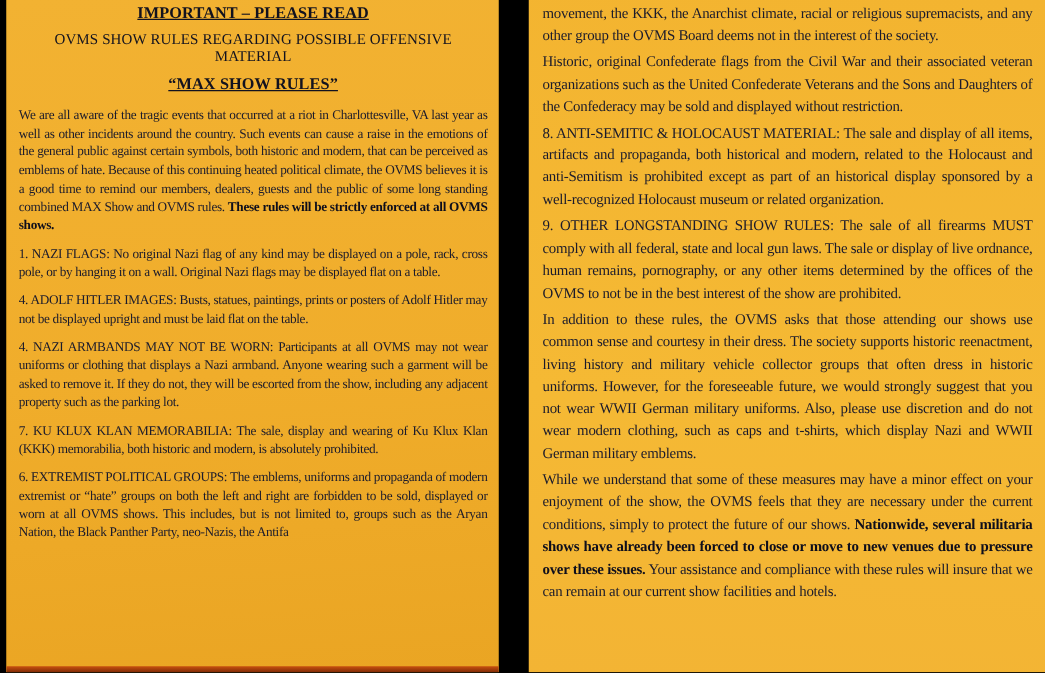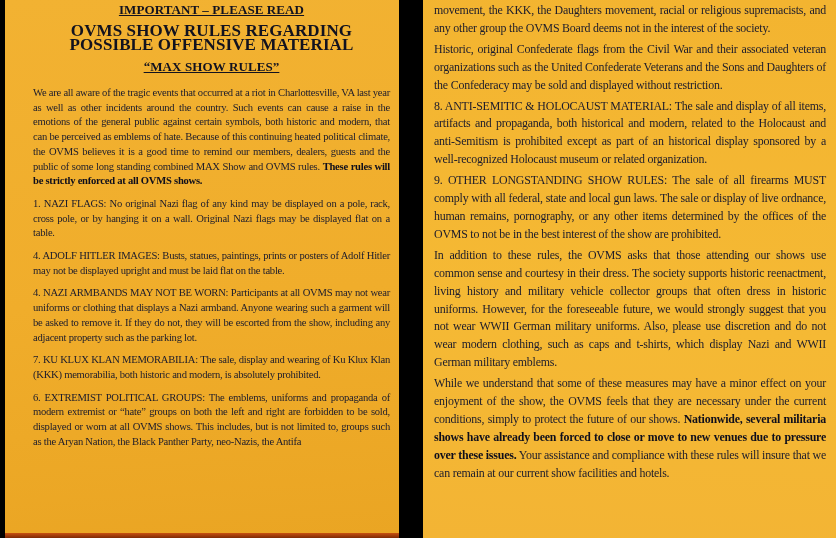--- a/index.html
+++ b/index.html
@@ -16,21 +16,21 @@
     position: absolute;
     top: 0;
     height: 538px;
     overflow: hidden;
     color: #1b1b2c;
   }
   .page-left {
     left: 5px;
     width: 394px;
     background: linear-gradient(176deg, #f2b232 0%, #f0ad2b 55%, #eaa523 100%);
-    padding: 3px 9px 0 28px;
+    padding: 3px 9px 0 10px;
     font-size: 10.6px;
     line-height: 14.7px;
     letter-spacing: -0.25px;
   }
   .page-right {
     left: 423px;
     width: 413px;
     background: linear-gradient(184deg, #f3b430 0%, #f5b934 60%, #f3b434 100%);
     padding: 2px 10px 0 11px;
     font-size: 11.9px;
@@ -42,23 +42,23 @@
     font-size: 13px;
     line-height: 14px;
     font-weight: bold;
     text-decoration: underline;
     color: #12121f;
     margin: 0 0 7px 0;
     letter-spacing: 0.1px;
   }
   .doc-heading {
     text-align: center;
-    font-size: 17px;
+    font-size: 12px;
     line-height: 14px;
-    font-weight: bold;
+    font-weight: normal;
     color: #12121f;
     margin: 0 0 7px 0;
     letter-spacing: 0.1px;
   }
   .doc-subheading {
     text-align: center;
     font-size: 13px;
     line-height: 15px;
     font-weight: bold;
     text-decoration: underline;
@@ -91,21 +91,21 @@
     <p>1. NAZI FLAGS: No original Nazi flag of any kind may be displayed on a pole, rack, cross pole, or by hanging it on a wall.  Original Nazi flags may be displayed flat on a table.</p>
     <p>4. ADOLF HITLER IMAGES:  Busts, statues, paintings, prints or posters of Adolf Hitler may not be displayed upright and must be laid flat on the table.</p>
     <p>4. NAZI ARMBANDS MAY NOT BE WORN:  Participants at all OVMS may not wear uniforms or clothing that displays a Nazi armband.  Anyone wearing such a garment will be asked to remove it.  If they do not, they will be escorted from the show, including any adjacent property such as the parking lot.</p>
     <p>7. KU KLUX KLAN MEMORABILIA:  The sale, display and wearing of Ku Klux Klan (KKK) memorabilia, both historic and modern, is absolutely prohibited.</p>
     <p>6. EXTREMIST POLITICAL GROUPS:  The emblems, uniforms and propaganda of modern extremist or “hate” groups on both the left and right are forbidden to be sold, displayed or worn at all OVMS shows.  This includes, but is not limited to, groups such as the Aryan Nation, the Black Panther Party, neo-Nazis, the Antifa</p>
 
     <div class="edge-strip"></div>
   </div>
 
   <div class="page page-right">
-    <p>movement, the KKK, the Daughters movement, racial or religious supremacists, and any other group the OVMS Board deems not in the interest of the society.</p>
+    <p>movement, the KKK, the Anarchist climate, racial or religious supremacists, and any other group the OVMS Board deems not in the interest of the society.</p>
     <p>Historic, original Confederate flags from the Civil War and their associated veteran organizations such as the United Confederate Veterans and the Sons and Daughters of the Confederacy may be sold and displayed without restriction.</p>
     <p>8.  ANTI-SEMITIC &amp; HOLOCAUST MATERIAL: The sale and display of all items, artifacts and propaganda, both historical and modern, related to the Holocaust and anti-Semitism is prohibited except as part of an historical display sponsored by a well-recognized Holocaust museum or related organization.</p>
     <p>9.  OTHER LONGSTANDING SHOW RULES: The sale of all firearms MUST comply with all federal, state and local gun laws.  The sale or display of live ordnance, human remains, pornography, or any other items determined by the offices of the OVMS to not be in the best interest of the show are prohibited.</p>
     <p>In addition to these rules, the OVMS asks that those attending our shows use common sense and courtesy in their dress.  The society supports historic reenactment, living history and military vehicle collector groups that often dress in historic uniforms.  However, for the foreseeable future, we would strongly suggest that you not wear WWII German military uniforms.  Also, please use discretion and do not wear modern clothing, such as caps and t-shirts, which display Nazi and WWII German military emblems.</p>
 
     <p><span>While we understand that some of these measures may have a minor effect on your enjoyment of the show, the OVMS feels that they are necessary under the current conditions, simply to protect the future of our shows.</span> <b>Nationwide, several militaria shows have already been forced to close or move to new venues due to pressure over these issues.</b> <span>Your assistance and compliance with these rules will insure that we can remain at our current show facilities and hotels.</span></p>
   </div>
 
 </div>
 

